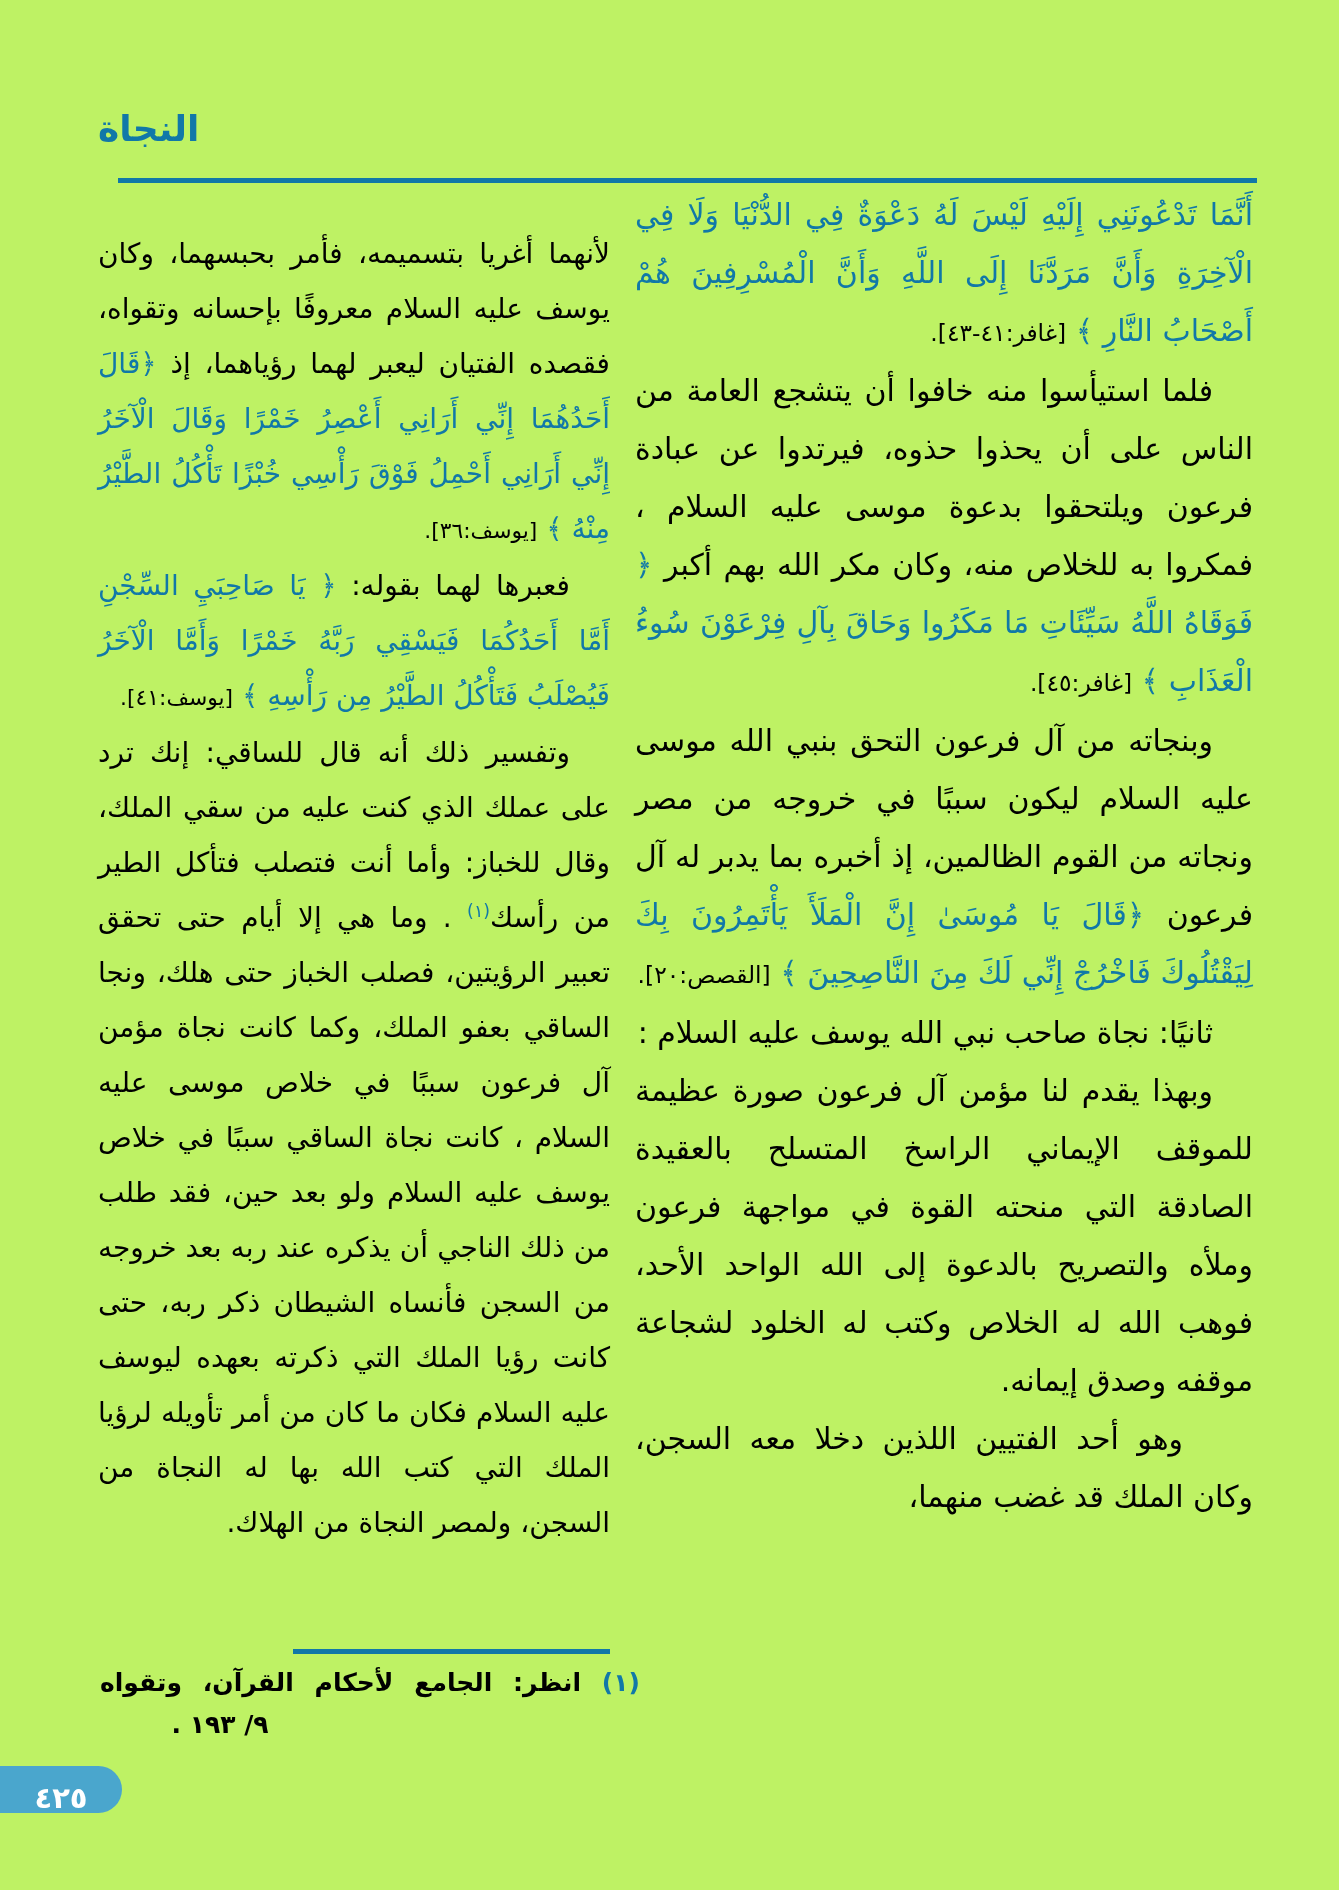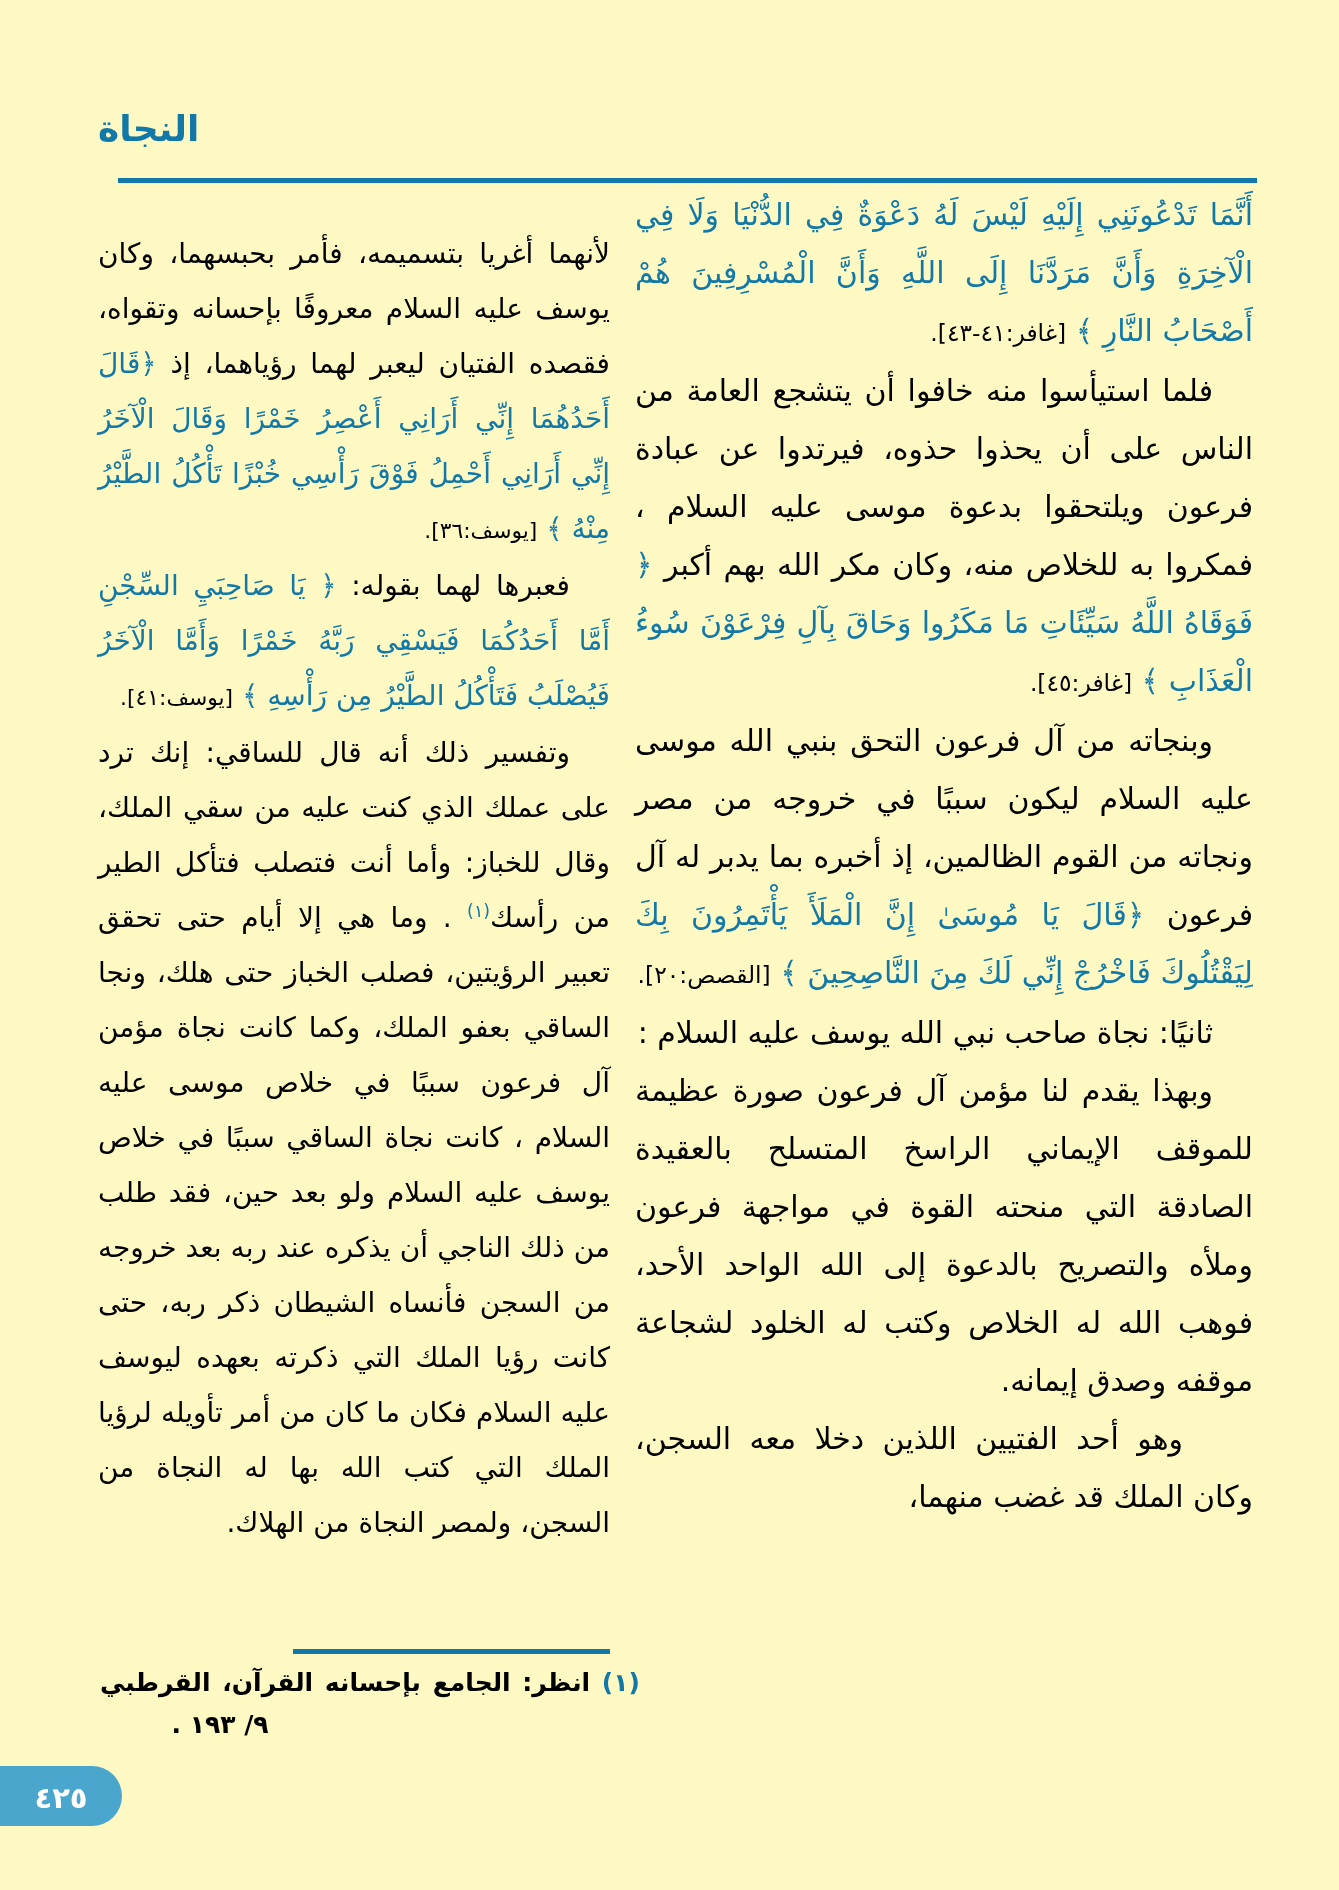--- a/index.html
+++ b/index.html
@@ -5,21 +5,21 @@
   :root{
     --accent:#1178a8;
     --pill:#4aa6cd;
     --link:#1287b7;
   }
   html,body{margin:0;padding:0;background:#e8e8e8;}
   .page{
     position:relative;
     width:1339px;height:1890px;
     margin:0 auto;
-    background:#fef9c3;
+    background:#bef264;
     overflow:hidden;
     font-family:"DejaVu Sans",sans-serif;
   }
   
   .logo{
     position:absolute;left:98px;top:104px;
     color:var(--accent);
     font-size:36px;font-weight:700;
     line-height:1.4;
   }
@@ -73,21 +73,21 @@
   }
   .fn-marker{color:var(--accent);}
   .fn-ref{
     text-align:center;
     padding-right:300px;
     direction:rtl;
   }
   
   .footer-pill{
     position:absolute;left:0;top:1766px;
-    width:122px;height:60px;
+    width:122px;height:47px;
     background:var(--pill);
     border-radius:0 34px 34px 0;
     color:#ffffff;
     font-size:29px;font-weight:700;
     line-height:64px;text-align:center;
   }
   .footer-url{
     position:absolute;left:158px;top:1774px;
     direction:ltr;
     color:var(--link);
@@ -116,21 +116,21 @@
   <div class="column col-left" id="col-left">
       <p class="para no-indent"><span class="run-text">لأنهما أغريا بتسميمه، فأمر بحبسهما، وكان يوسف عليه السلام معروفًا بإحسانه وتقواه، فقصده الفتيان ليعبر لهما رؤياهما، إذ </span><span class="run-quran">﴿قَالَ أَحَدُهُمَا إِنِّي أَرَانِي أَعْصِرُ خَمْرًا وَقَالَ الْآخَرُ إِنِّي أَرَانِي أَحْمِلُ فَوْقَ رَأْسِي خُبْزًا تَأْكُلُ الطَّيْرُ مِنْهُ ﴾ </span><span class="run-ref">[يوسف:٣٦].</span></p>
       <p class="para"><span class="run-text">فعبرها لهما بقوله: </span><span class="run-quran">﴿ يَا صَاحِبَيِ السِّجْنِ أَمَّا أَحَدُكُمَا فَيَسْقِي رَبَّهُ خَمْرًا وَأَمَّا الْآخَرُ فَيُصْلَبُ فَتَأْكُلُ الطَّيْرُ مِن رَأْسِهِ ﴾ </span><span class="run-ref">[يوسف:٤١].</span></p>
       <p class="para"><span class="run-text">وتفسير ذلك أنه قال للساقي: إنك ترد على عملك الذي كنت عليه من سقي الملك، وقال للخباز: وأما أنت فتصلب فتأكل الطير من رأسك</span><span class="run-fnref">(١)</span><span class="run-text"> . وما هي إلا أيام حتى تحقق تعبير الرؤيتين، فصلب الخباز حتى هلك، ونجا الساقي بعفو الملك، وكما كانت نجاة مؤمن آل فرعون سببًا في خلاص موسى عليه السلام ، كانت نجاة الساقي سببًا في خلاص يوسف عليه السلام  ولو بعد حين، فقد طلب من ذلك الناجي أن يذكره عند ربه بعد خروجه من السجن فأنساه الشيطان ذكر ربه، حتى كانت رؤيا الملك التي ذكرته بعهده ليوسف عليه السلام فكان ما كان من أمر تأويله لرؤيا الملك التي كتب الله بها له النجاة من السجن، ولمصر النجاة من الهلاك.</span></p>
     </div>
 
   <div class="footnote-rule"></div>
 
   <div class="footnote">
     <div class="fn-line1">
-      <span class="fn-marker">(١)</span><span> انظر: الجامع بإحسانه القرآن، القرطبي</span>
+      <span class="fn-marker">(١)</span><span> انظر: الجامع لأحكام القرآن، وتقواه</span>
     </div>
     <div class="fn-ref">٩/ ١٩٣ .</div>
   </div>
 
   <div class="footer-pill">
     <span>٤٢٥</span>
   </div>
 
 
 </div>

